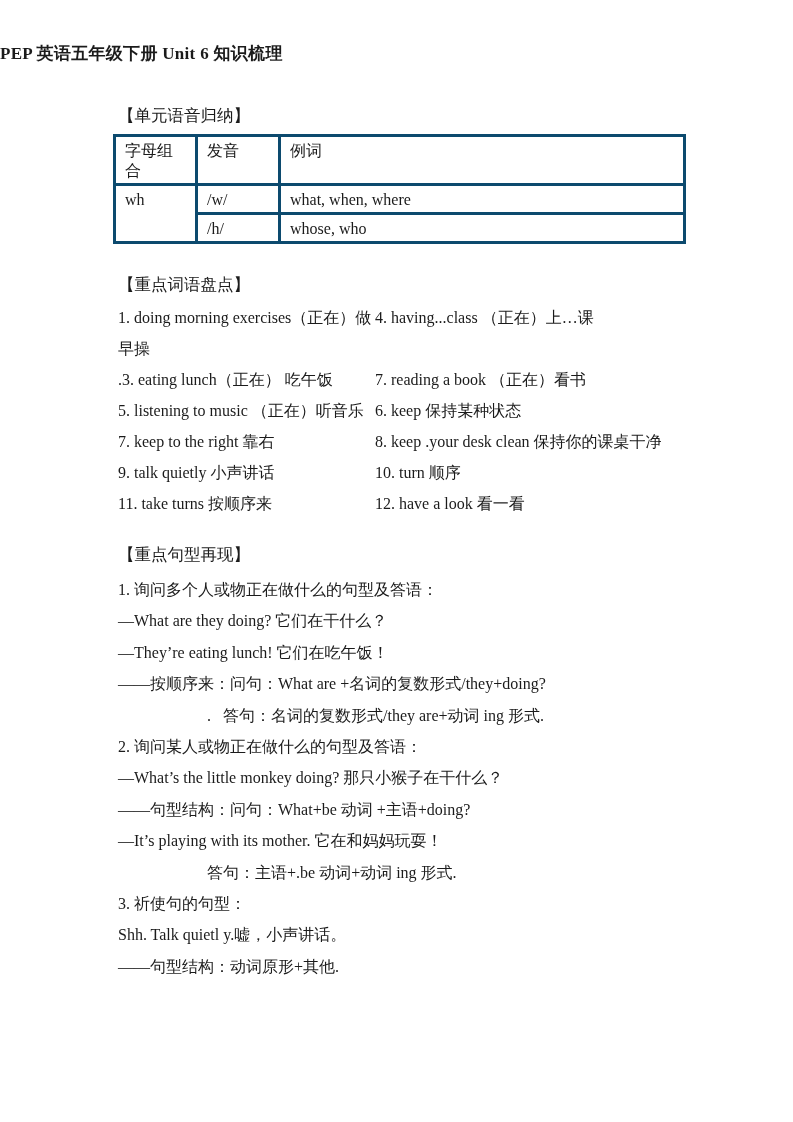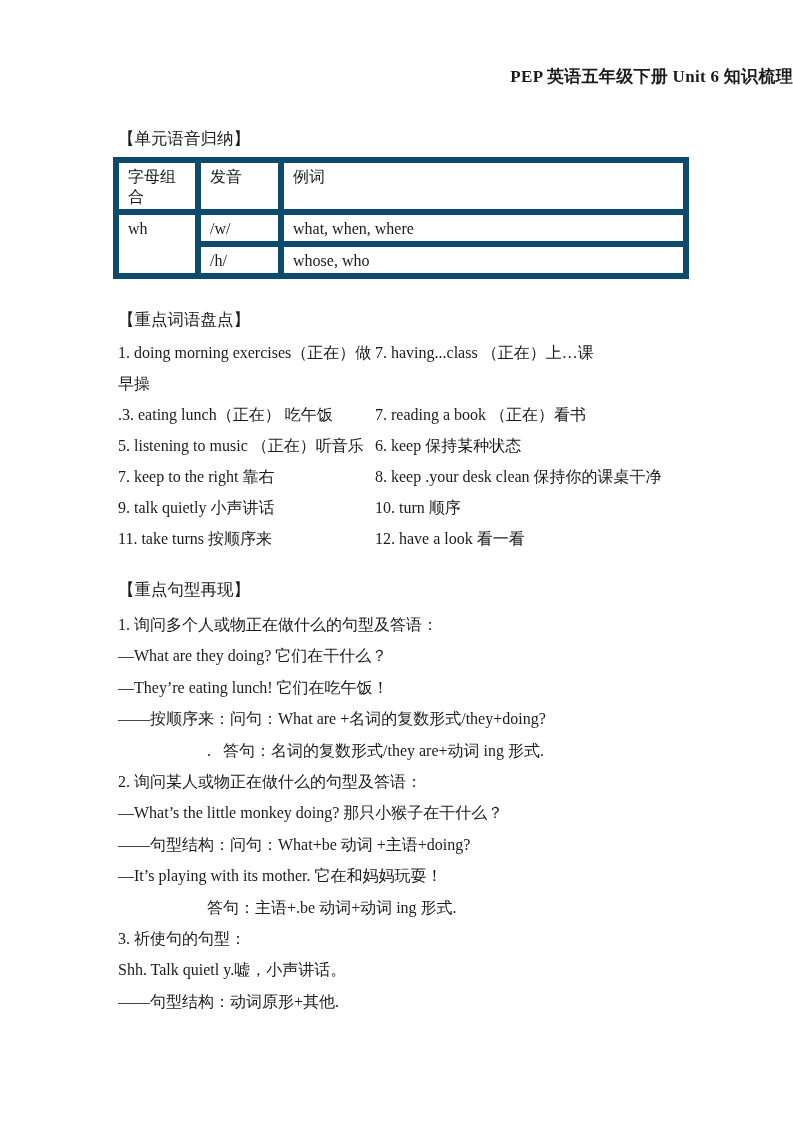--- a/index.html
+++ b/index.html
@@ -7,22 +7,22 @@
     width: 793px; height: 1122px;
     background: #ffffff;
     color: #1b1b1b;
     font-family: "Liberation Serif", "DejaVu Serif", serif;
     font-size: 16px;
     overflow: hidden;
   }
   .page { position: relative; width: 793px; height: 1122px; }
 
   .doc-title {
-    padding-top: 65px;
-    text-align: right;
+    padding-top: 42px;
+    text-align: left;
     font-weight: 700;
     font-size: 17px;
     letter-spacing: 0.3px;
   }
 
   .section-heading {
     margin-left: 118px;
     font-weight: 400;
     font-size: 16.5px;
   }
@@ -30,21 +30,21 @@
   .heading-words     { margin-top: 30px; }
   .heading-sentences { margin-top: 25px; }
 
   table.phonics-table {
     border-collapse: collapse;
     table-layout: fixed;
     margin: 7px 0 0 113px;
     width: 570px;
   }
   .phonics-table th, .phonics-table td {
-    border: 6px solid #0c4a6e;
+    border: 3px solid #0c4a6e;
     font-weight: normal;
     text-align: left;
     vertical-align: top;
     padding: 4px 9px 2px 9px;
     font-size: 16px;
     line-height: 20px;
   }
   .phonics-table tr.row-header  { height: 33px; }
   .phonics-table tr.row-w       { height: 29px; }
   .phonics-table tr.row-h       { height: 27px; }
@@ -93,21 +93,21 @@
       <tr class="row-h">
         <td>/h/</td>
         <td>whose, who</td>
       </tr>
     </tbody>
   </table>
 
   <div class="section-heading heading-words">【重点词语盘点】</div>
 
   <div class="word-list" id="word-list">
-      <div class="word-row"><span>1. doing morning exercises（正在）做早操</span><span>7. having...class （正在）上…课</span></div>
+      <div class="word-row"><span>1. doing morning exercises（正在）做早操</span><span>4. having...class （正在）上…课</span></div>
       <div class="word-row"><span>.3. eating lunch（正在） 吃午饭</span><span>7. reading a book （正在）看书</span></div>
       <div class="word-row"><span>5. listening to music （正在）听音乐</span><span>6. keep 保持某种状态</span></div>
       <div class="word-row"><span>7. keep to the right 靠右</span><span>8. keep .your desk clean 保持你的课桌干净</span></div>
       <div class="word-row"><span>9. talk quietly 小声讲话</span><span>10. turn 顺序</span></div>
       <div class="word-row"><span>11. take turns 按顺序来</span><span>12. have a look 看一看</span></div>
     </div>
 
   <div class="section-heading heading-sentences">【重点句型再现】</div>
 
   <div class="sentence-list" id="sentence-list">

